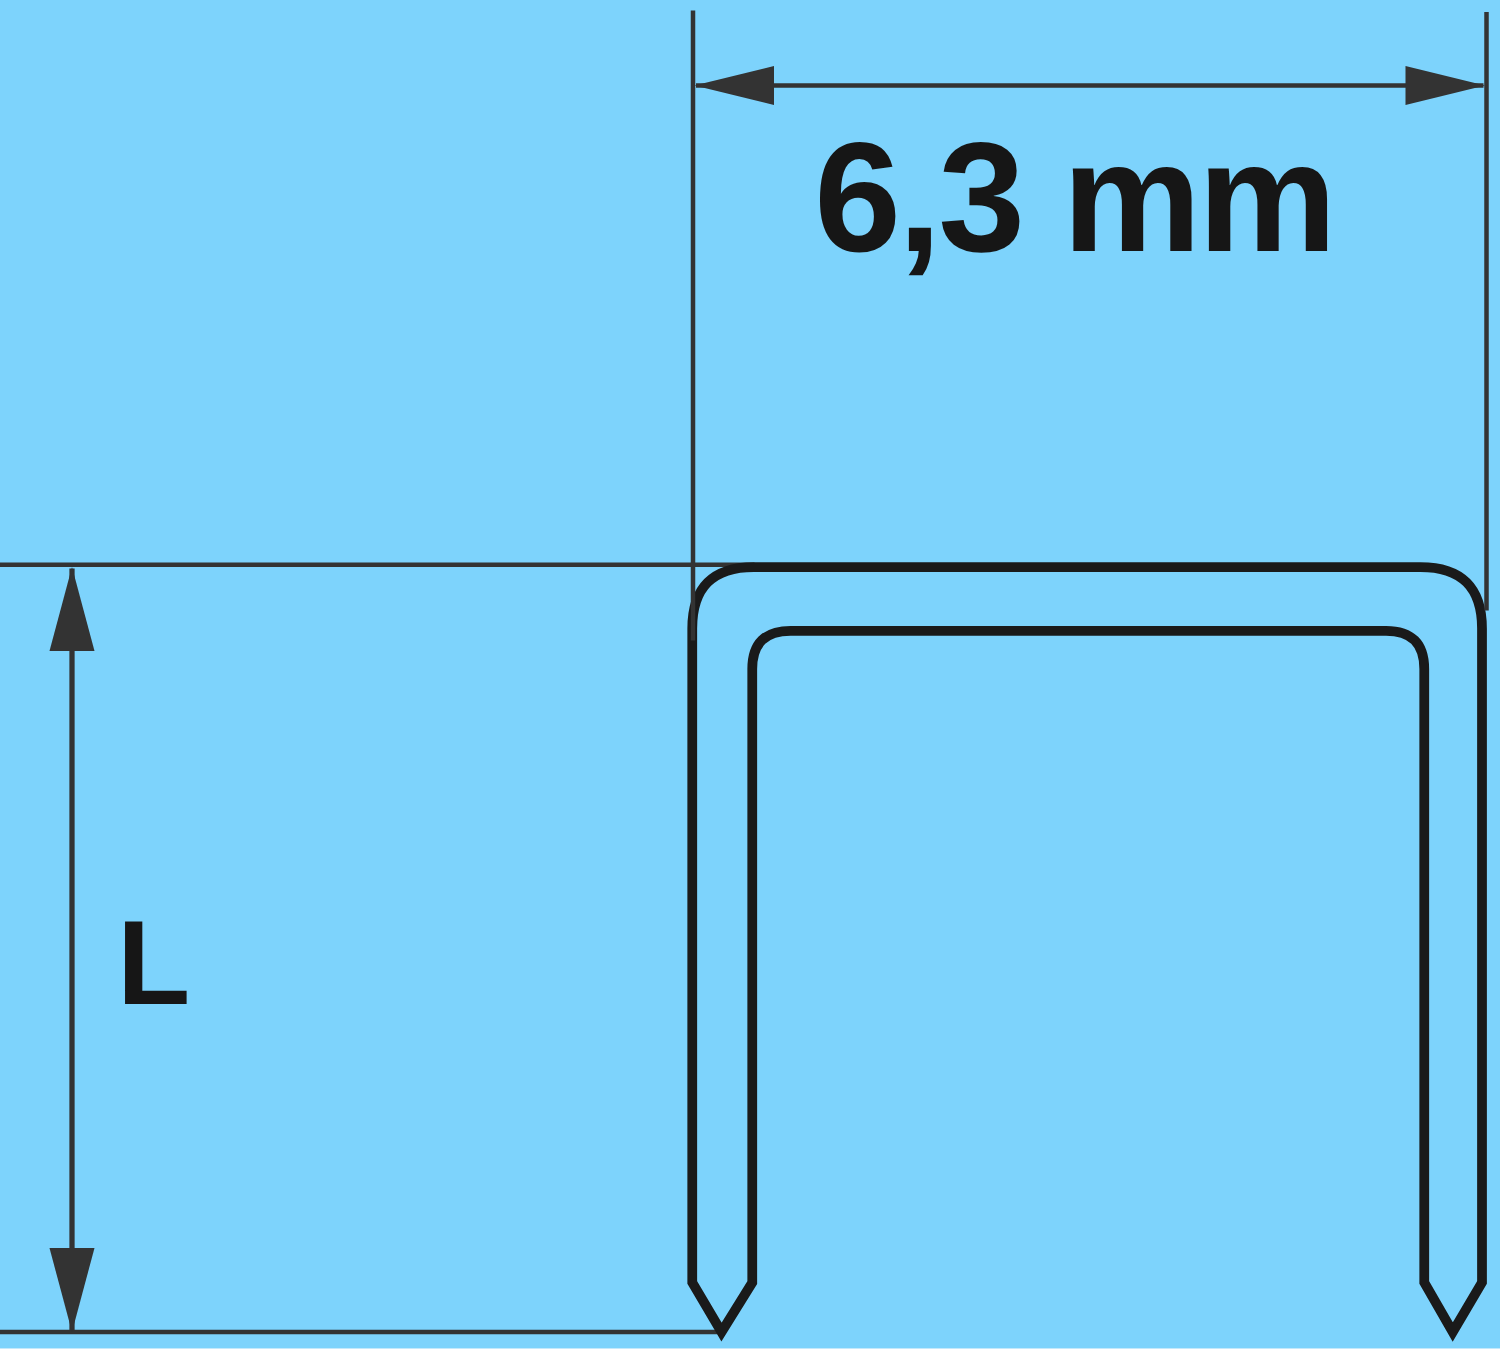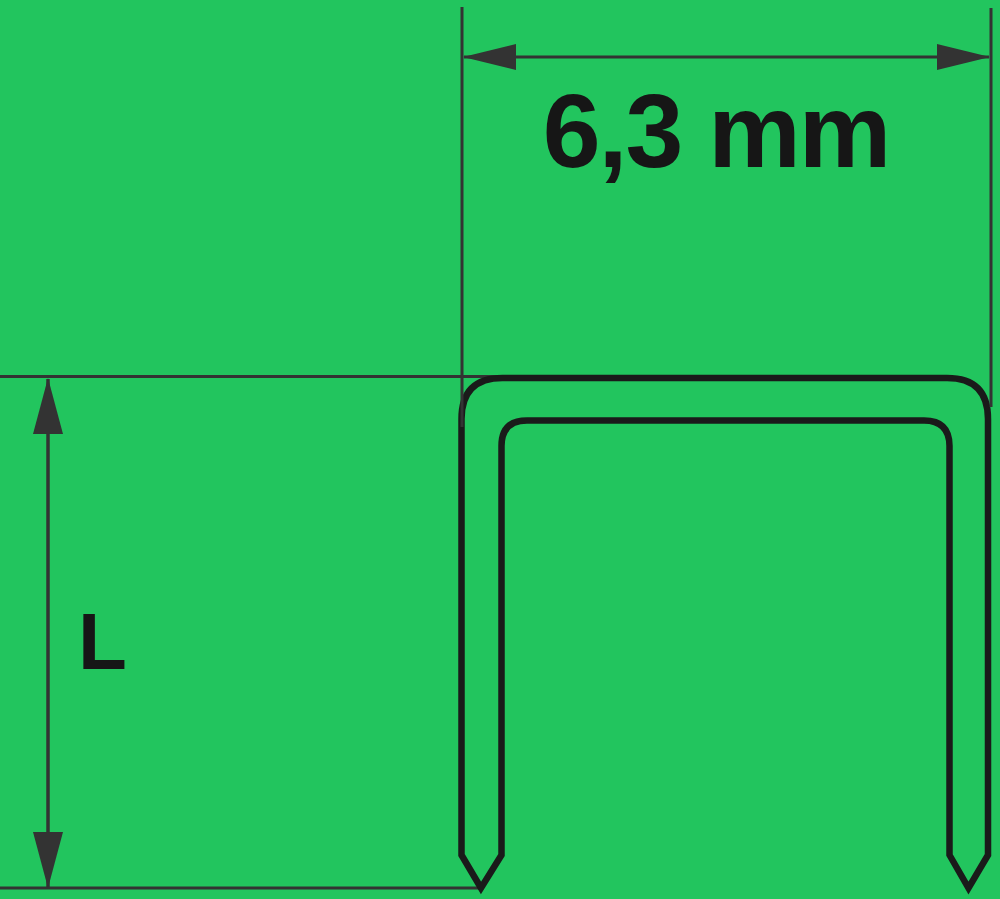--- a/index.html
+++ b/index.html
@@ -7,21 +7,21 @@
     padding: 0;
     width: 1000px;
     height: 899px;
     background: #fcfcfc;
     overflow: hidden;
   }
   .drawing-stage {
     position: relative;
     width: 1000px;
     height: 899px;
-    background: #22c55e;
+    background: #7dd3fc;
   }
   svg { display: block; }
   .dim-label {
     font-family: "Liberation Sans", sans-serif;
     font-weight: 700;
   }
   .dim-label-width {
     font-size: 104px;
     letter-spacing: -2px;
   }

